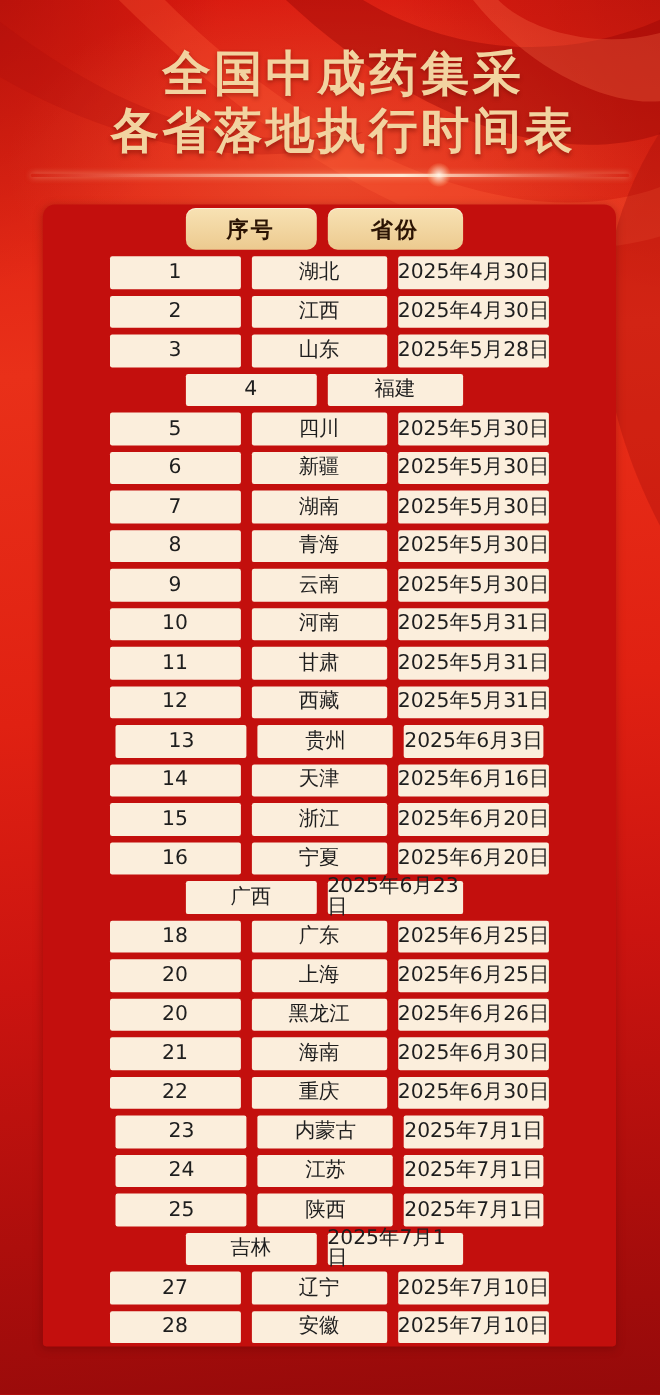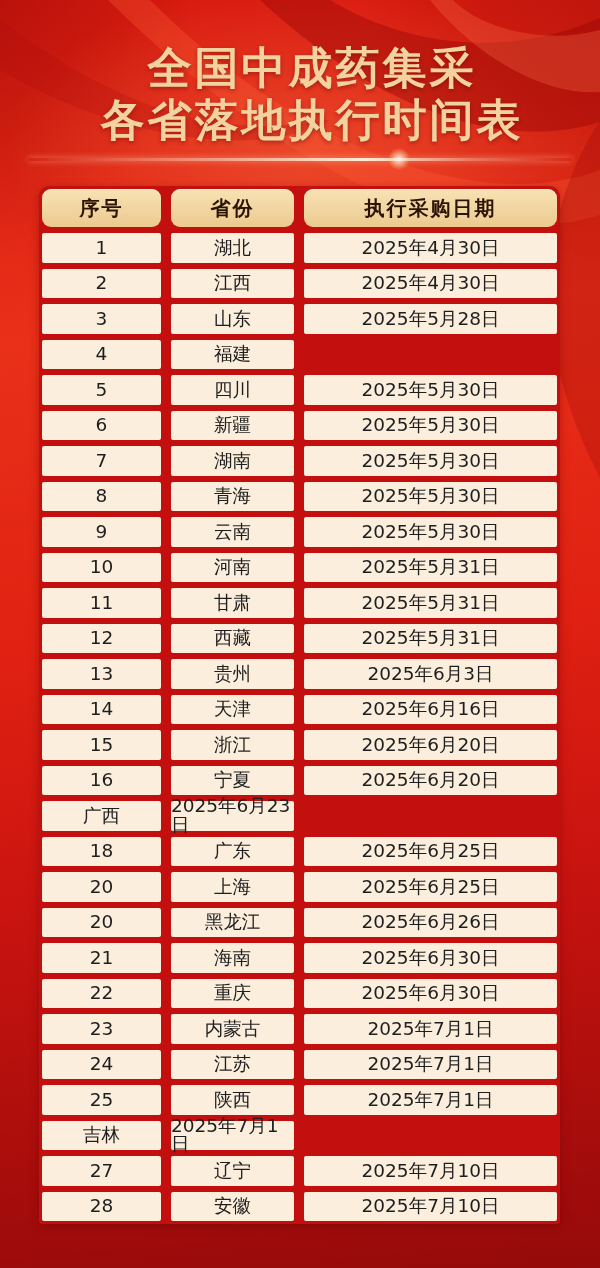--- a/index.html
+++ b/index.html
@@ -31,20 +31,21 @@
     position:absolute;top:42px;left:12px;width:100%;z-index:3;text-align:center;
     color:#f2d3a0;font-weight:bold;font-size:44px;line-height:52px;letter-spacing:3px;
     text-shadow:0 2px 4px rgba(100,10,0,.45);
   }
   
   .tablewrap{
     position:absolute;left:39px;top:186px;width:521px;z-index:3;box-sizing:border-box;
     background:#c30f0d;padding:3px;border-radius:11px 11px 3px 3px;
     display:flex;flex-direction:column;gap:6px;
     box-shadow:0 2px 8px rgba(90,0,0,.35);
+    align-items:center;
   }
   .row{display:grid;grid-template-columns:119px 123px 1fr;column-gap:10px;}
   .cell{
     background:#fbeedc;color:#1e1e1e;height:29.5px;border-radius:2px;
     display:flex;align-items:center;justify-content:center;
     font-size:18.5px;line-height:1;
   }
   .head-row .cell{
     height:38px;background:linear-gradient(#f8e2b4,#ecca8f);
     color:#2b1404;font-weight:bold;font-size:20px;letter-spacing:2px;
@@ -72,21 +73,20 @@
 
 <div class="title">
   <div>全国中成药集采</div>
   <div>各省落地执行时间表</div>
 </div>
 
 <div class="tablewrap">
     <div class="row head-row">
       <div class="cell col0">序号</div>
       <div class="cell col1">省份</div>
-      <div class="cell col2">执行采购日期</div>
     </div>
     <div class="row">
       <div class="cell col0">1</div>
       <div class="cell col1">湖北</div>
       <div class="cell col2">2025年4月30日</div>
     </div>
     <div class="row">
       <div class="cell col0">2</div>
       <div class="cell col1">江西</div>
       <div class="cell col2">2025年4月30日</div>

